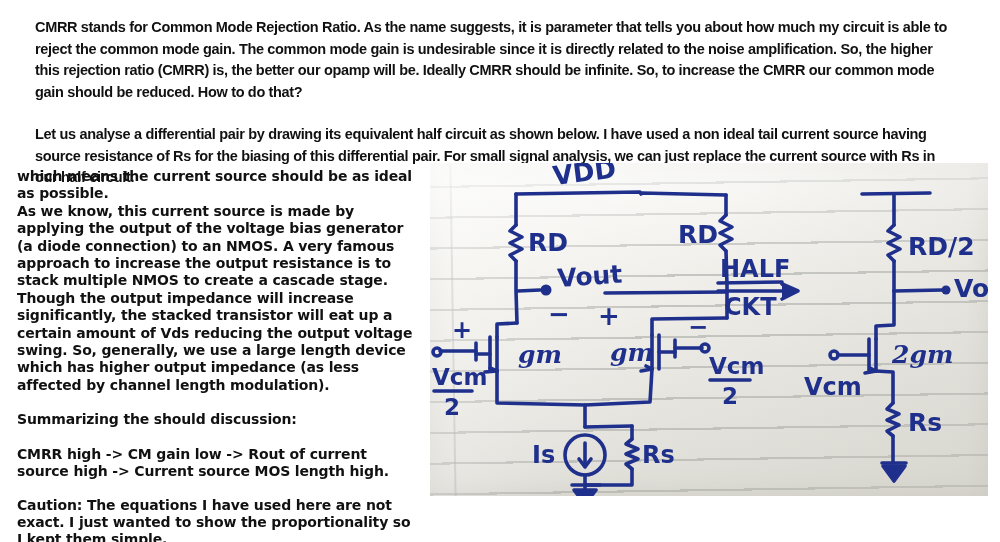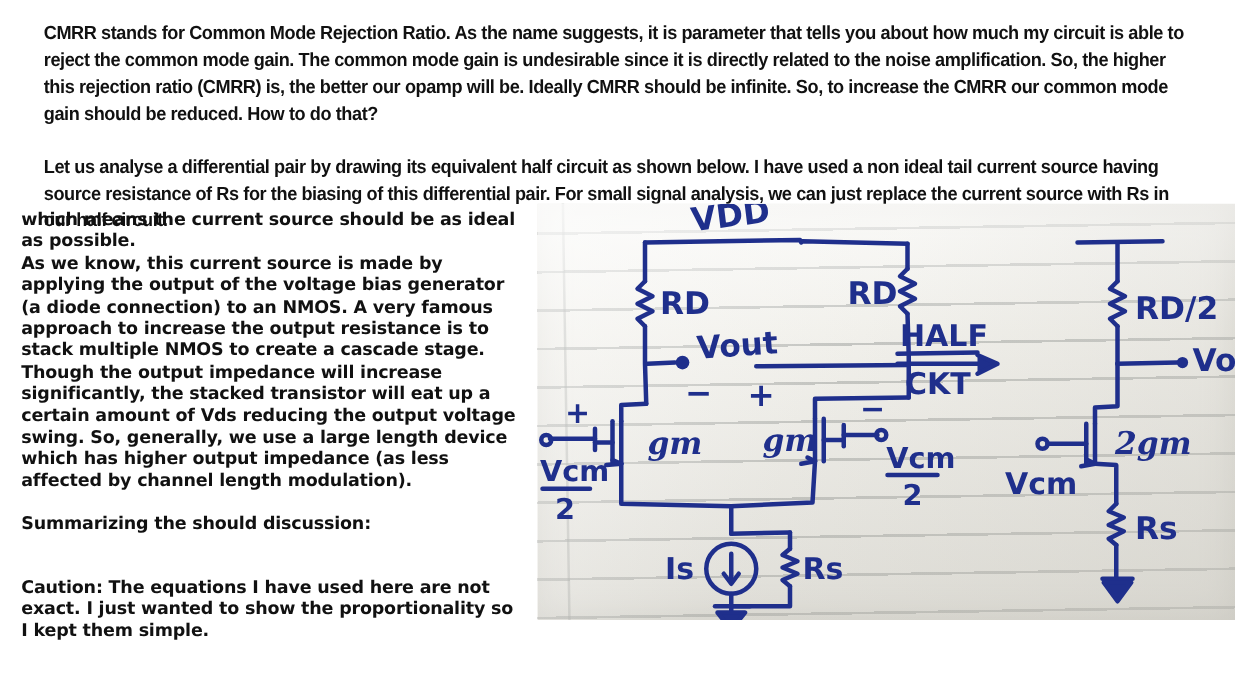--- a/index.html
+++ b/index.html
@@ -131,20 +131,21 @@
   <p class="para" id="para-1">CMRR stands for Common Mode Rejection Ratio. As the name suggests, it is parameter that tells you about how much my circuit is able to reject the common mode gain. The common mode gain is undesirable since it is directly related to the noise amplification. So, the higher this rejection ratio (CMRR) is, the better our opamp will be. Ideally CMRR should be infinite. So, to increase the CMRR our common mode gain should be reduced. How to do that?</p>
   <p class="para" id="para-2">Let us analyse a differential pair by drawing its equivalent half circuit as shown below. I have used a non ideal tail current source having source resistance of Rs for the biasing of this differential pair. For small signal analysis, we can just replace the current source with Rs in our half circuit.</p>
 </div>
 
 <div id="left-column">
   <p class="lc-block">which means the current source should be as ideal as possible.</p>
   <p class="lc-block">As we know, this current source is made by applying the output of the voltage bias generator (a diode connection) to an NMOS. A very famous approach to increase the output resistance is to stack multiple NMOS to create a cascade stage. Though the output impedance will increase significantly, the stacked transistor will eat up a certain amount of Vds reducing the output voltage swing. So, generally, we use a large length device which has higher output impedance (as less affected by channel length modulation).</p>
   <div class="lc-gap"></div>
   <p class="lc-block">Summarizing the should discussion:</p>
   <div class="lc-gap"></div>
+  <p class="lc-block">CMRR high -&gt; CM gain low -&gt; Rout of current source high -&gt; Current source MOS length high.</p>
   <div class="lc-gap-small"></div>
   <p class="lc-block">Caution: The equations I have used here are not exact. I just wanted to show the proportionality so I kept them simple.</p>
 </div>
 
 <div id="circuit-photo">
   <div id="ruled-lines"></div>
   <div id="margin-rule"></div>
   <div id="paper-tint"></div>
 
   <div id="ink-layer">

